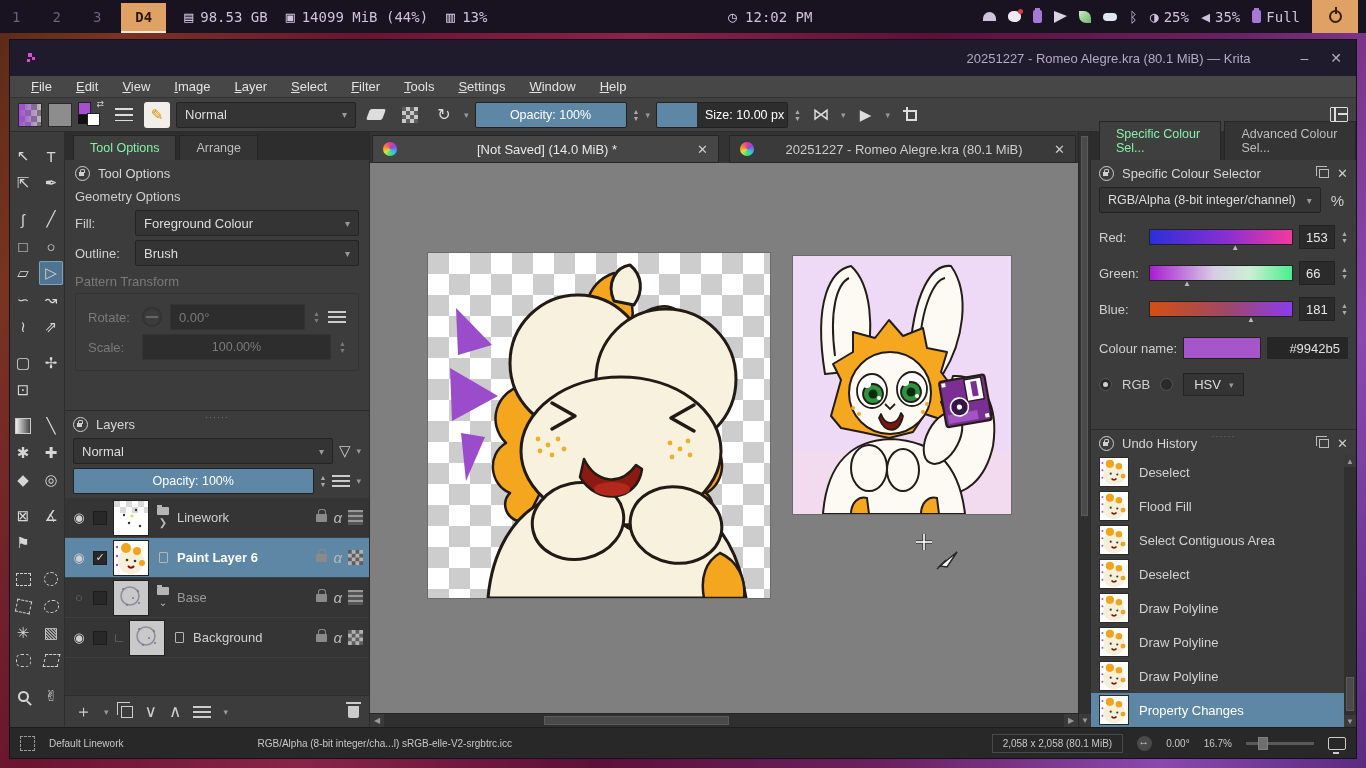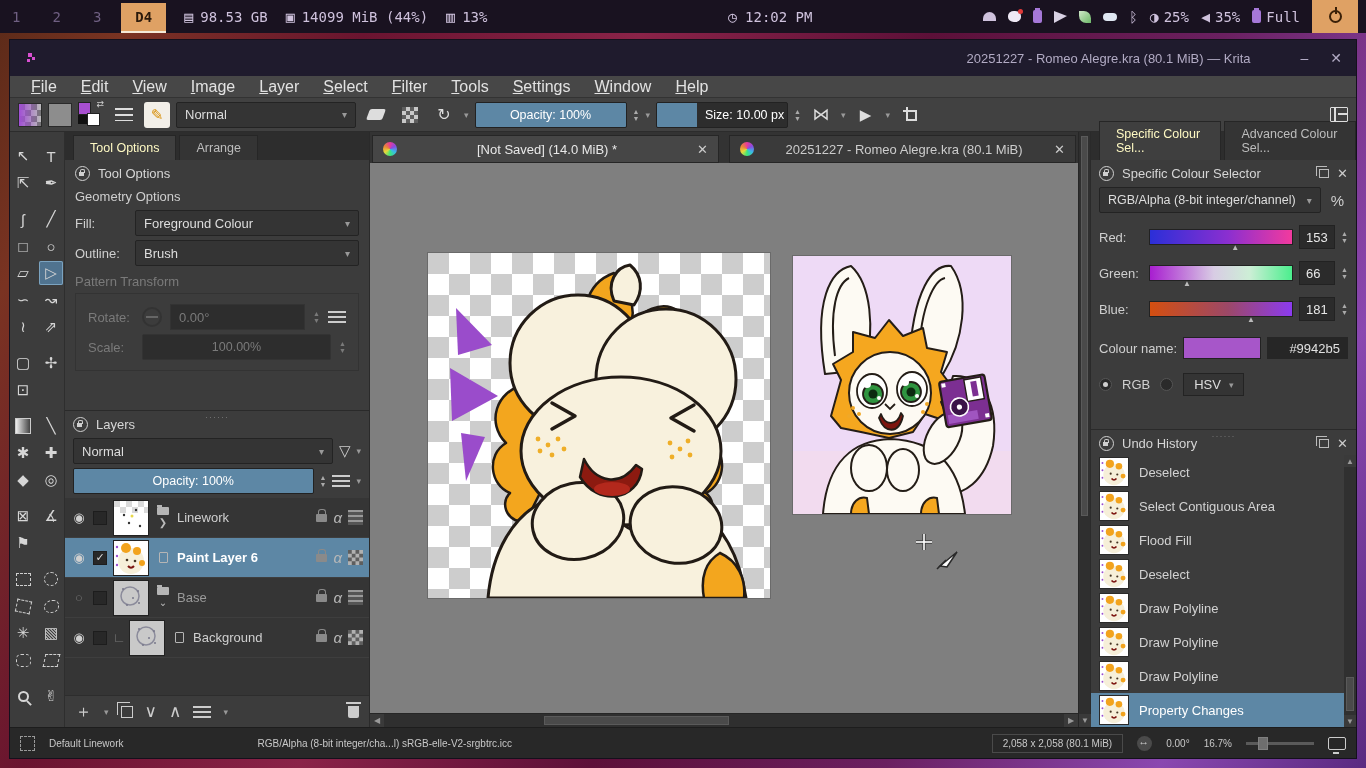--- a/index.html
+++ b/index.html
@@ -37,21 +37,21 @@
   .window { position:absolute; left:10px; top:40px; width:1346px; height:718px; background:#3c3c3c;
     display:flex; flex-direction:column; box-shadow:0 0 0 1px #14101c; }
   .titlebar { height:36px; background:#1f1b2d; display:flex; align-items:center; padding:0 14px; color:#b2abc4; font-size:13px; }
   .logo { width:14px; height:14px; position:relative; }
   .logo i { position:absolute; background:#d84fd0; }
   .titlebar .sp { flex:1; }
   .win-title { margin-right:28px; }
   .winbtn { color:#b2abc4; font-size:14px; margin-left:22px; }
 
   .menubar { height:22px; background:#474747; display:flex; align-items:center; padding-left:10px; gap:2px; border-bottom:1px solid #333; }
-  .menu-item { color:#e2e2e2; font-size:16px; padding:0 11px; }
+  .menu-item { color:#e2e2e2; font-size:13px; padding:0 11px; }
   .menu-item::first-letter { text-decoration:underline; }
 
   
   .toolbar { height:34px; background:#414141; border-bottom:1px solid #2c2c2c; display:flex; align-items:center; padding:0 8px; gap:6px; }
   .sw { width:24px; height:24px; border:1px solid #2a2a2a; }
   .sw-grad { background:
       linear-gradient(to right,#a14fd4,rgba(161,79,212,0)),
       conic-gradient(#bbb 25%,#777 0 50%,#bbb 0 75%,#777 0); background-size:auto,12px 12px; }
   .sw-pattern { background:#8d8d8d; }
   .fgbg { width:26px; height:26px; position:relative; }
@@ -96,21 +96,21 @@
   .dash.f { border-radius:60% 40% 55% 45%; }
   .dash.b { border-radius:5px; }
   .dash.m { transform:skewX(-12deg); }
   .icon-zoom { width:11px; height:11px; border:2px solid #d6d6d6; border-radius:50%; position:relative; }
   .icon-zoom::after { content:''; position:absolute; right:-5px; bottom:-4px; width:6px; height:2px; background:#d6d6d6; transform:rotate(45deg); }
 
   
   .leftpanels { width:305px; display:flex; flex-direction:column; border-right:1px solid #2a2a2a; background:#3c3c3c; }
   .ptabs { height:28px; background:#2d2d2d; display:flex; align-items:flex-end; padding-left:8px; gap:3px; }
   .ptab { background:#343434; color:#bdbdbd; font-size:12.5px; padding:5px 16px; border:1px solid #262626; border-bottom:none; }
-  .ptab.on { background:#3f3f3f; color:#fef9c3; }
+  .ptab.on { background:#3f3f3f; color:#86efac; }
   .panel-head { display:flex; align-items:center; gap:8px; color:#d6d6d6; font-size:13px; padding:6px 8px 4px; }
   .icon-hdrlock { width:15px; height:15px; border:1.6px solid #cfcfcf; border-radius:50%; position:relative; flex:none; }
   .icon-hdrlock::before { content:''; position:absolute; left:3.2px; top:5px; width:5px; height:4px; background:#cfcfcf; }
   .icon-hdrlock::after { content:''; position:absolute; left:4px; top:2px; width:3.4px; height:3px; border:1px solid #cfcfcf; border-bottom:none; border-radius:2px 2px 0 0; }
   .icon-float { width:10px; height:9px; border:1.3px solid #bbb; position:relative; }
   .icon-float::before { content:''; position:absolute; left:-4px; top:-4px; width:10px; height:9px; border:1.3px solid #bbb; border-right:none; border-bottom:none; }
   .toolopts { height:250px; padding:0 6px; font-size:13px; color:#cfcfcf; }
   .sect { padding:4px 4px 2px; }
   .row { display:flex; align-items:center; gap:8px; margin:4px 4px; }
   .row .combo { flex:1; }
@@ -839,27 +839,27 @@
             <div class="undo-row">
               <svg class="uthumb">
                   <use href="#sym-char-thumb" width="28" height="28"></use>
                 </svg>
               <span>Deselect</span>
             </div>
             <div class="undo-row">
               <svg class="uthumb">
                   <use href="#sym-char-thumb" width="28" height="28"></use>
                 </svg>
-              <span>Select Contiguous Area</span>
+              <span>Flood Fill</span>
             </div>
             <div class="undo-row">
               <svg class="uthumb">
                   <use href="#sym-char-thumb" width="28" height="28"></use>
                 </svg>
-              <span>Flood Fill</span>
+              <span>Select Contiguous Area</span>
             </div>
             <div class="undo-row">
               <svg class="uthumb">
                   <use href="#sym-char-thumb" width="28" height="28"></use>
                 </svg>
               <span>Deselect</span>
             </div>
             <div class="undo-row">
               <svg class="uthumb">
                   <use href="#sym-char-thumb" width="28" height="28"></use>

